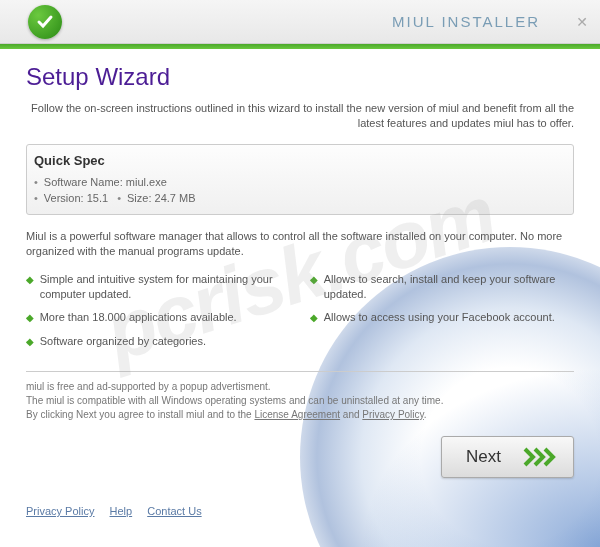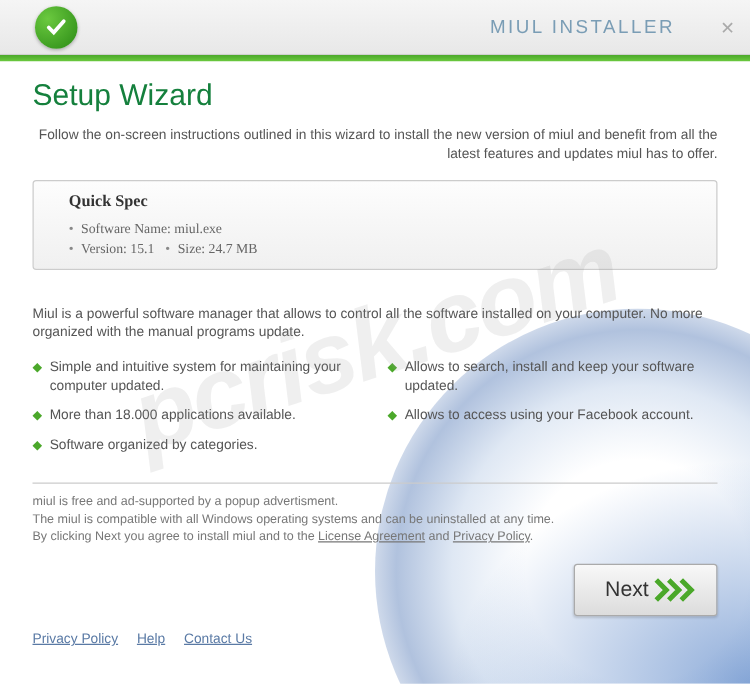--- a/index.html
+++ b/index.html
@@ -48,37 +48,36 @@
   height: 5px;
   background: linear-gradient(to bottom, #4ba82a, #6bc93f);
 }
 .main {
   padding: 14px 26px 8px 26px;
   position: relative;
 }
 h1 {
   font-size: 24px;
   font-weight: normal;
-  color: #15803d;
+  color: #4c1d95;
   margin-bottom: 10px;
 }
 .intro {
   font-size: 11px;
   color: #555;
   line-height: 1.4;
   margin-bottom: 12px;
   text-align: right;
 }
 .spec-box {
   border: 1px solid #ccc;
   border-radius: 3px;
   background: linear-gradient(to bottom, #fdfdfd, #f0f0f0);
-  padding: 8px 28px;
-  margin-bottom: 28px;
-  font-family: Liberation Serif, serif;
+  padding: 8px 7px;
+  margin-bottom: 14px;
 }
 .spec-title {
   font-weight: bold;
   font-size: 13px;
   color: #333;
   margin-bottom: 6px;
 }
 .spec-row {
   font-size: 11px;
   color: #666;
@@ -131,21 +130,21 @@
 .next-btn {
   background: linear-gradient(to bottom, #f8f8f8, #dcdcdc);
   border: 1px solid #aaa;
   border-radius: 3px;
   padding: 10px 16px 10px 24px;
   font-size: 17px;
   color: #333;
   cursor: pointer;
   display: flex;
   align-items: flex-start;
-  gap: 4px;
+  gap: 22px;
   box-shadow: 0 1px 2px rgba(0,0,0,0.15);
   margin-left: 48px;
 }
 .chevrons {
   display: flex;
   gap: -4px;
 }
 .footer-links {
   position: absolute;
   bottom: 30px;

